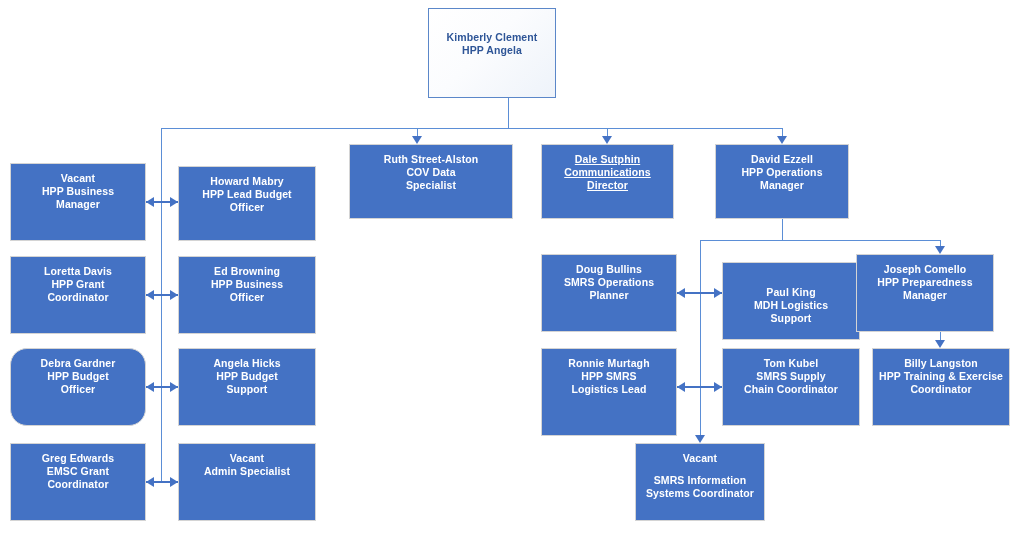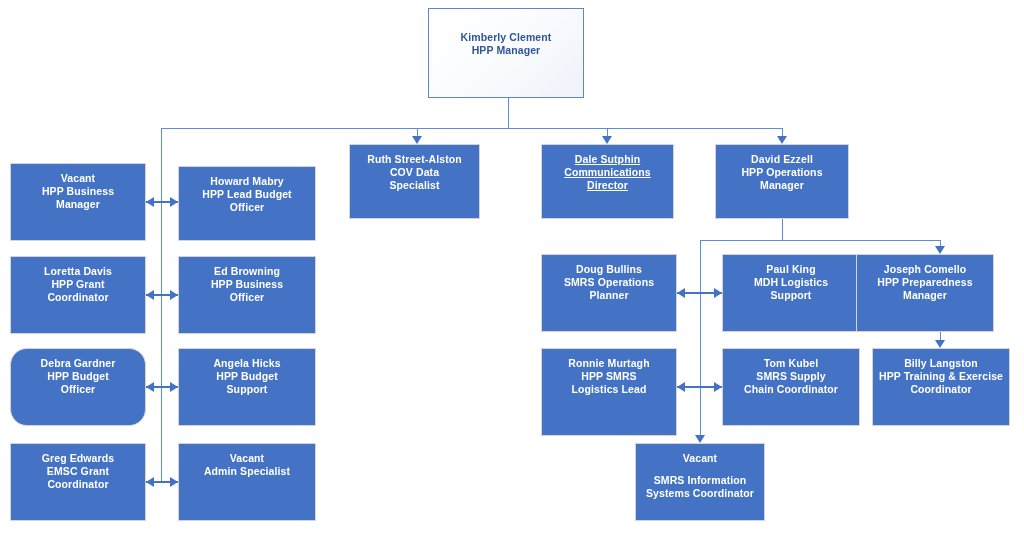--- a/index.html
+++ b/index.html
@@ -119,35 +119,35 @@
     <div class="arrow right" style="left: 170px; top: 382px;"></div>
     <div class="conn thick-h" style="left: 146px; top: 481px; width: 32px;"></div>
     <div class="arrow left" style="left: 146px; top: 477px;"></div>
     <div class="arrow right" style="left: 170px; top: 477px;"></div>
     <div class="conn thick-h" style="left: 677px; top: 292px; width: 45px;"></div>
     <div class="arrow left" style="left: 677px; top: 288px;"></div>
     <div class="arrow right" style="left: 714px; top: 288px;"></div>
     <div class="conn thick-h" style="left: 677px; top: 386px; width: 45px;"></div>
     <div class="arrow left" style="left: 677px; top: 382px;"></div>
     <div class="arrow right" style="left: 714px; top: 382px;"></div>
-    <div class="node root" style="left: 428px; top: 8px; width: 156px; height: 90px;">
+    <div class="node root" style="left: 428px; top: 8px; width: 128px; height: 90px;">
       <span class="line">Kimberly Clement</span>
-      <span class="line">HPP Manager</span>
+      <span class="line">HPP Angela</span>
     </div>
     <div class="node" style="left: 10px; top: 163px; width: 136px; height: 78px;">
       <span class="line">Vacant</span>
       <span class="line">HPP Business</span>
       <span class="line">Manager</span>
     </div>
     <div class="node" style="left: 178px; top: 166px; width: 138px; height: 75px;">
       <span class="line">Howard Mabry</span>
       <span class="line">HPP Lead Budget</span>
       <span class="line">Officer</span>
     </div>
-    <div class="node" style="left: 349px; top: 144px; width: 131px; height: 75px;">
+    <div class="node" style="left: 349px; top: 144px; width: 164px; height: 75px;">
       <span class="line">Ruth Street-Alston</span>
       <span class="line">COV Data</span>
       <span class="line">Specialist</span>
     </div>
     <div class="node" style="left: 541px; top: 144px; width: 133px; height: 75px; text-decoration: underline;">
       <span class="line">Dale Sutphin</span>
       <span class="line">Communications</span>
       <span class="line">Director</span>
     </div>
     <div class="node" style="left: 715px; top: 144px; width: 134px; height: 75px;">
@@ -163,21 +163,21 @@
     <div class="node" style="left: 178px; top: 256px; width: 138px; height: 78px;">
       <span class="line">Ed Browning</span>
       <span class="line">HPP Business</span>
       <span class="line">Officer</span>
     </div>
     <div class="node" style="left: 541px; top: 254px; width: 136px; height: 78px;">
       <span class="line">Doug Bullins</span>
       <span class="line">SMRS Operations</span>
       <span class="line">Planner</span>
     </div>
-    <div class="node" style="left: 722px; top: 254px; width: 138px; height: 78px;">
+    <div class="node" style="left: 722px; top: 262px; width: 138px; height: 78px; justify-content: center;">
       <span class="line">Paul King</span>
       <span class="line">MDH Logistics</span>
       <span class="line">Support</span>
     </div>
     <div class="node" style="left: 856px; top: 254px; width: 138px; height: 78px;">
       <span class="line">Joseph Comello</span>
       <span class="line">HPP Preparedness</span>
       <span class="line">Manager</span>
     </div>
     <div class="node" style="left: 10px; top: 348px; width: 136px; height: 78px; border-radius: 17px;">

